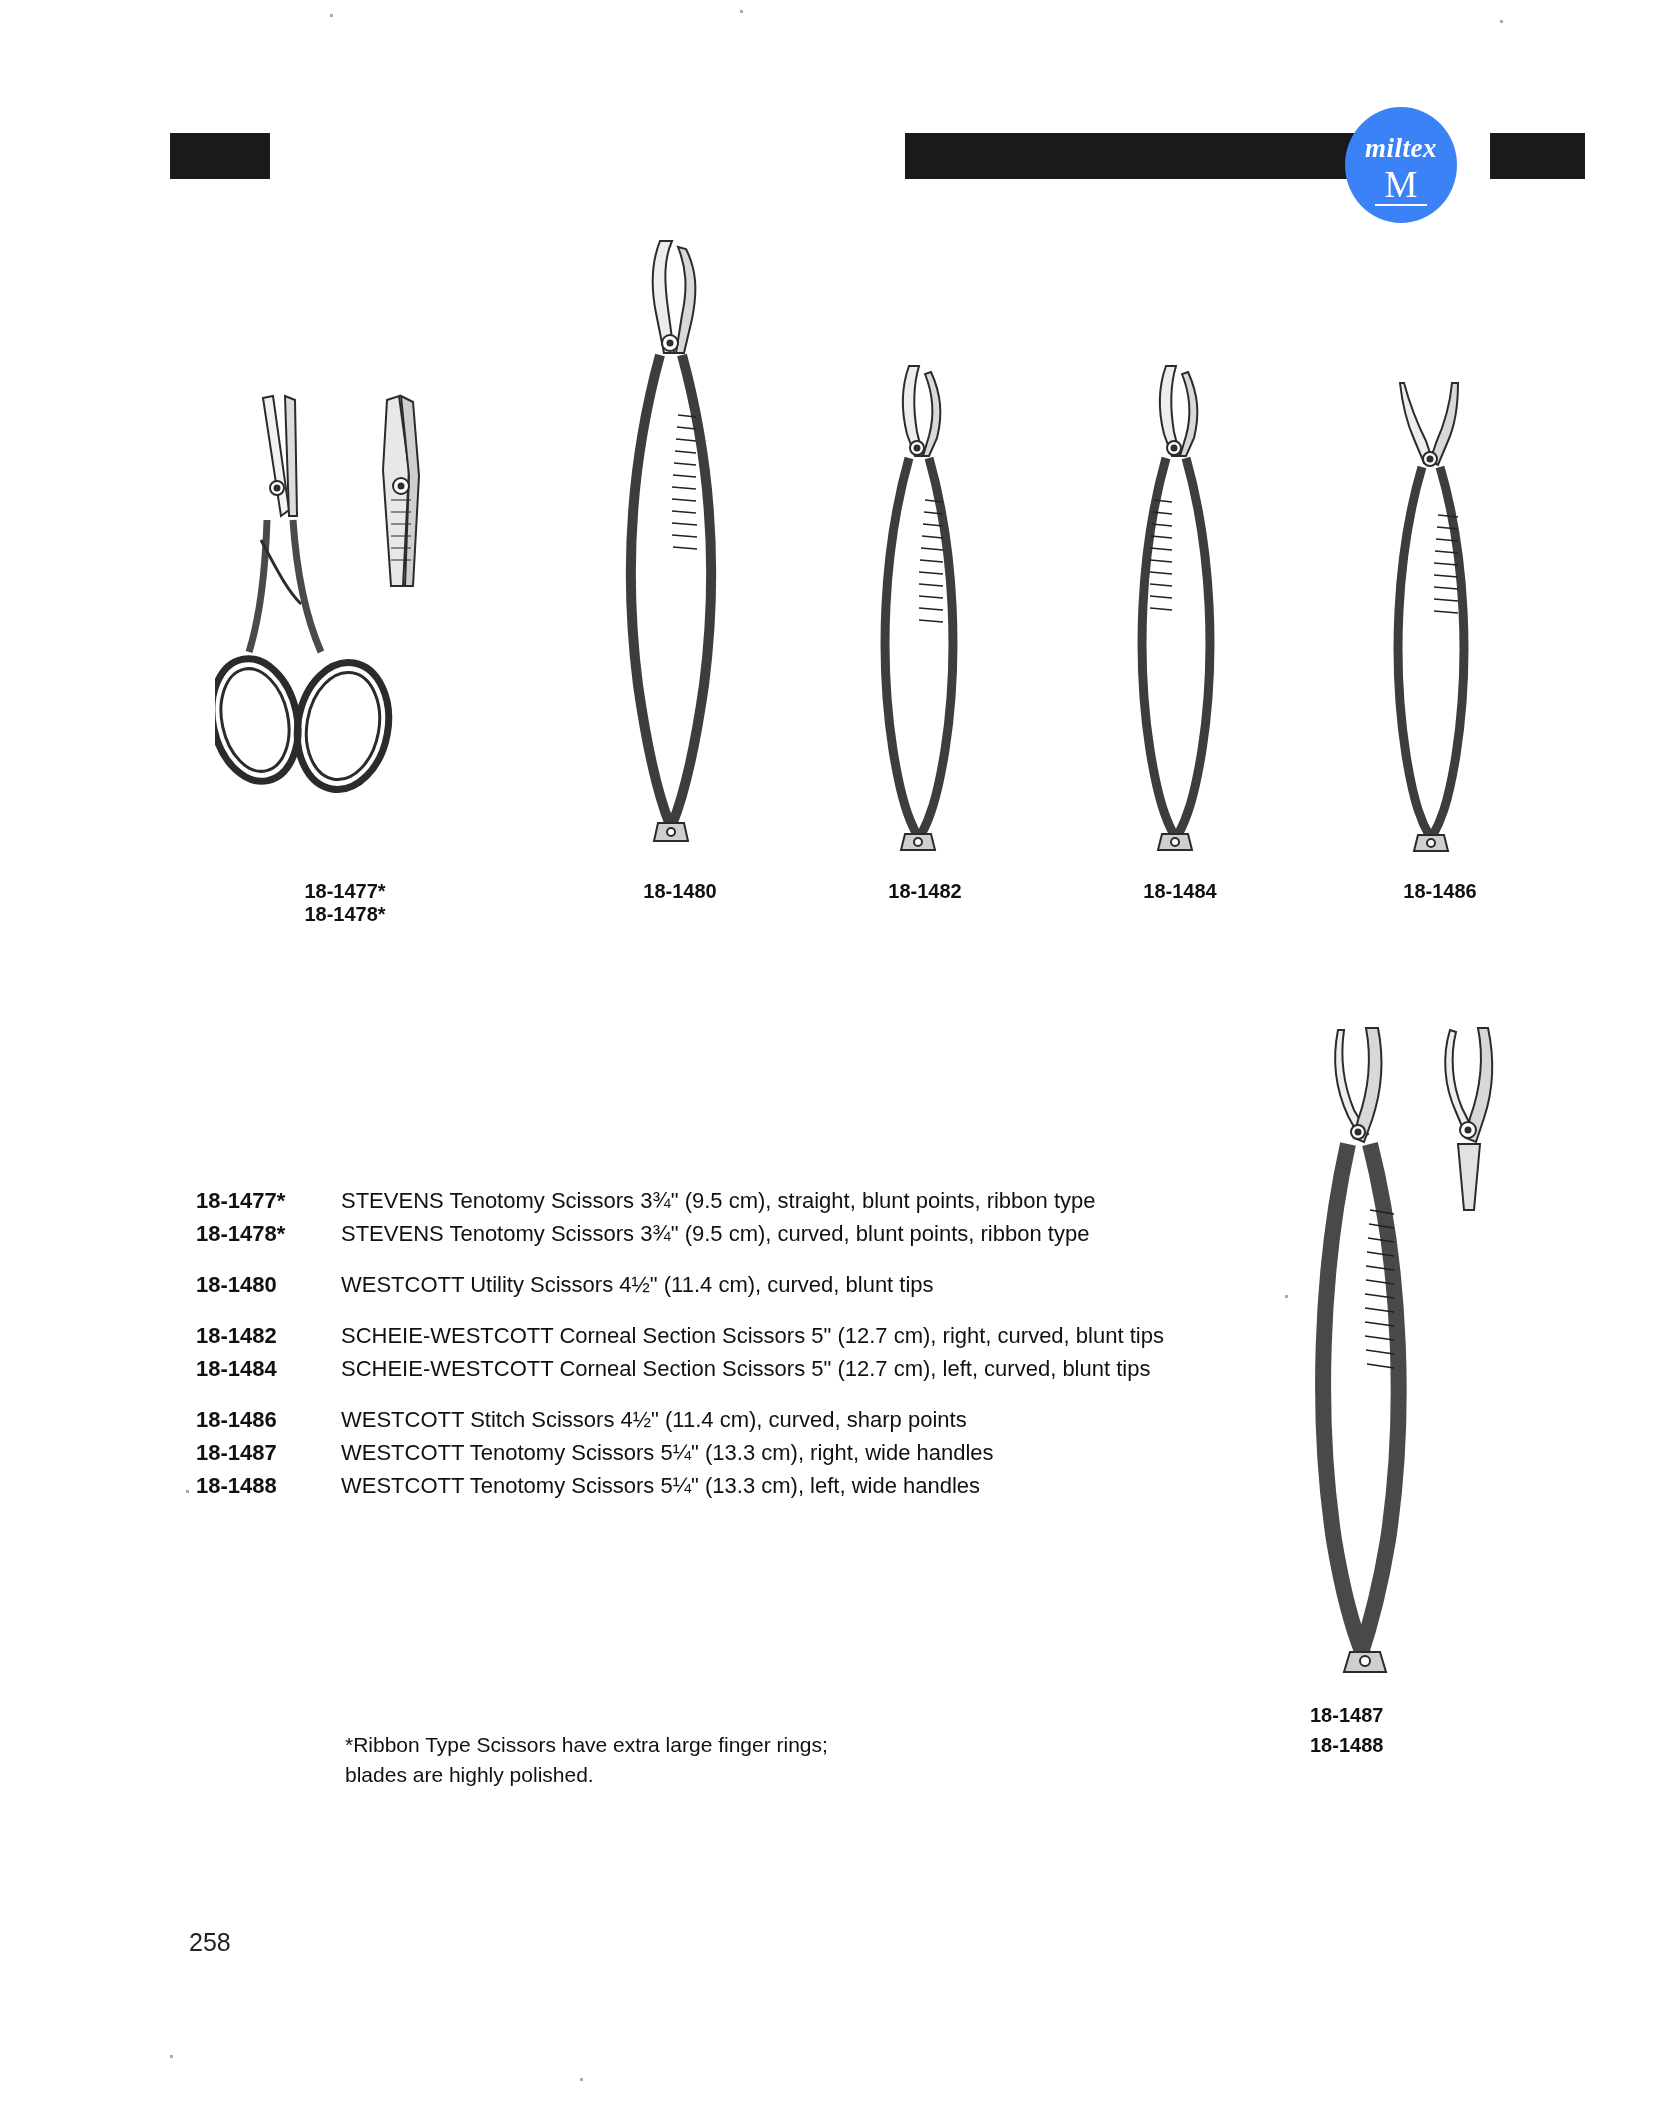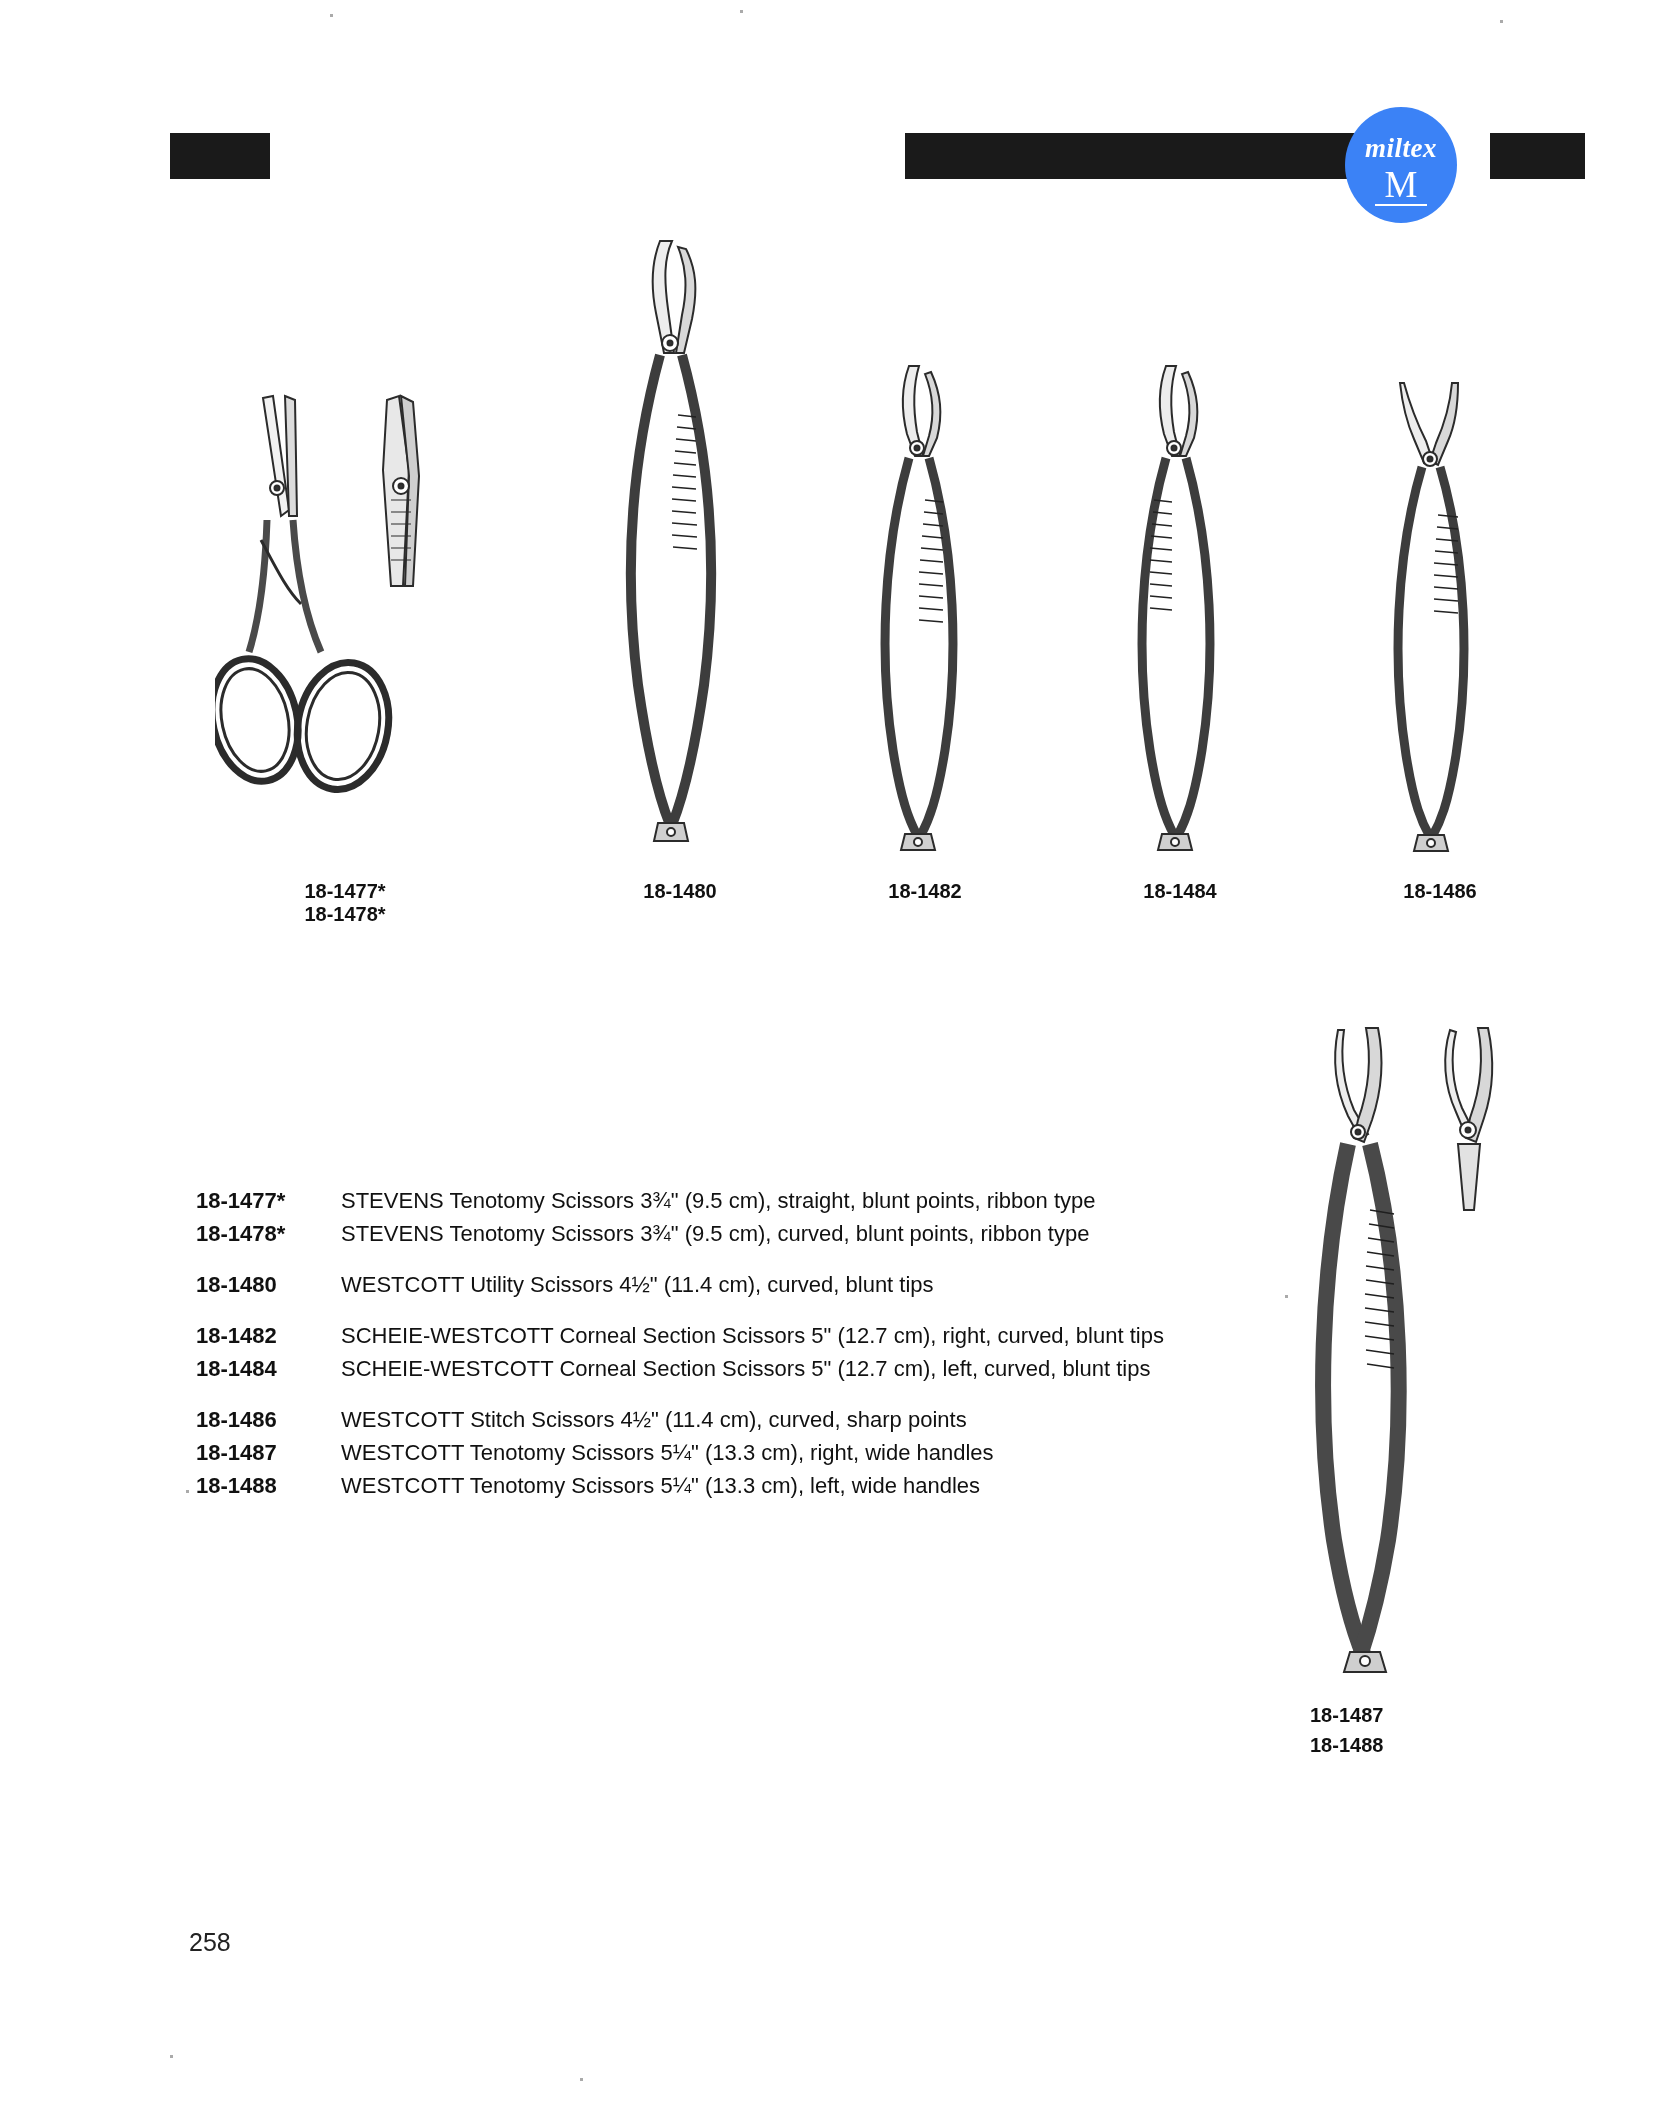--- a/index.html
+++ b/index.html
@@ -359,20 +359,22 @@
   </div>
 
   <div class="cat-row">
     <div class="cat-num">18-1488</div>
     <div class="cat-desc">WESTCOTT Tenotomy Scissors 5¼" (13.3 cm), left, wide handles</div>
   </div>
 
 </div>
 
 <div class="footnote">
+  <div>*Ribbon Type Scissors have extra large finger rings;</div>
+  <div>blades are highly polished.</div>
 </div>
 
 <div class="page-number">258</div>
 
 <div class="speck" style="left:330px; top:14px;"></div>
 <div class="speck" style="left:740px; top:10px;"></div>
 <div class="speck" style="left:1500px; top:20px;"></div>
 <div class="speck" style="left:1285px; top:1295px;"></div>
 <div class="speck" style="left:186px; top:1490px;"></div>
 <div class="speck" style="left:170px; top:2055px;"></div>

